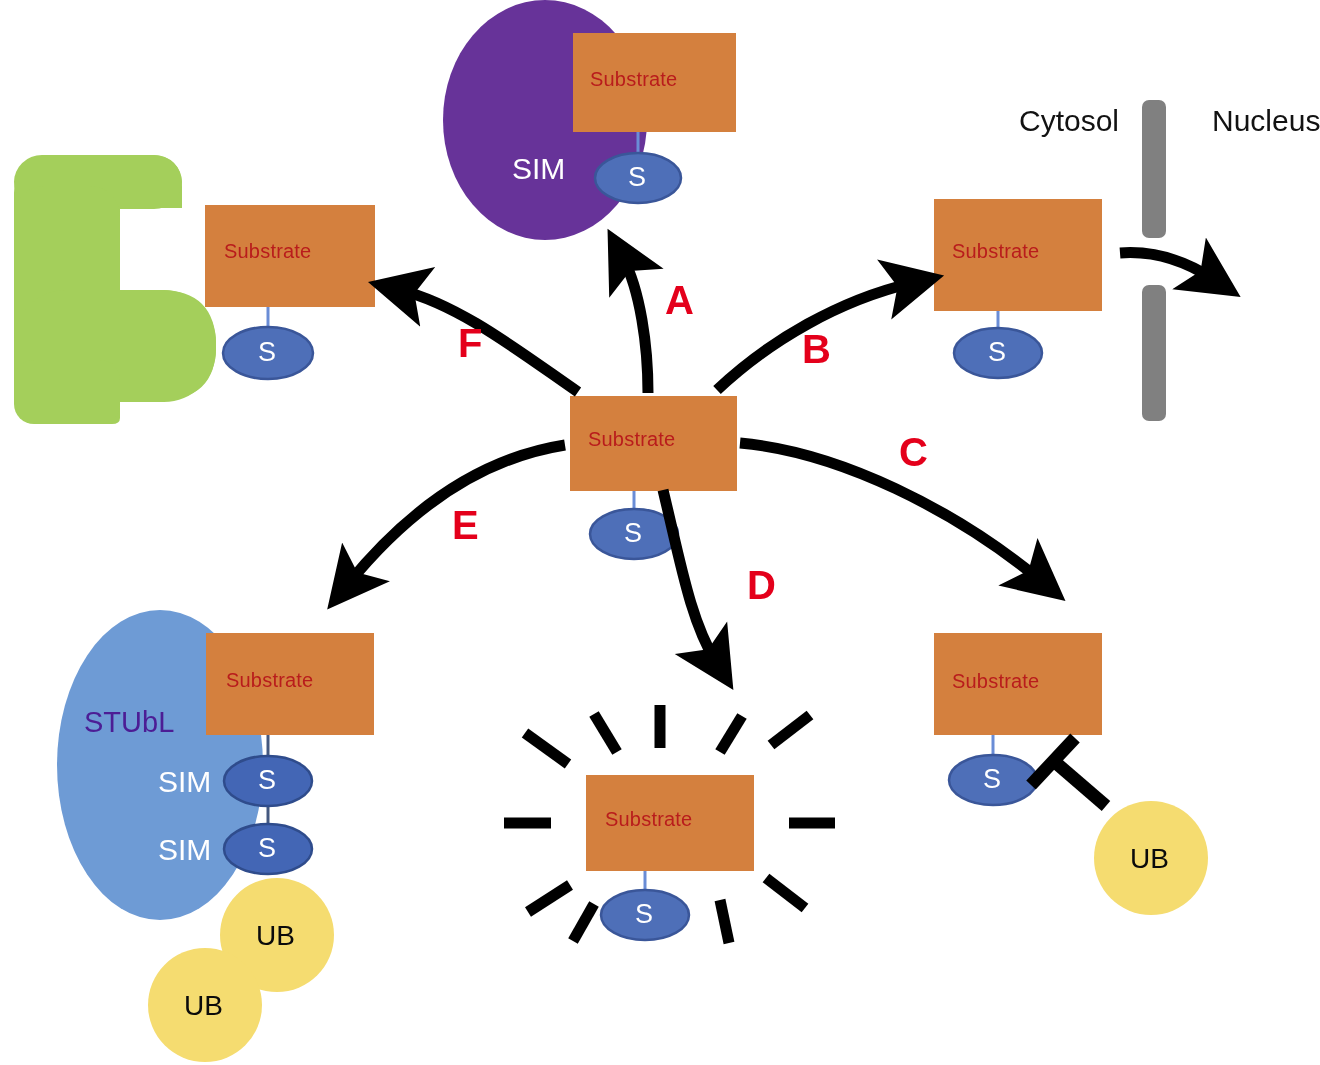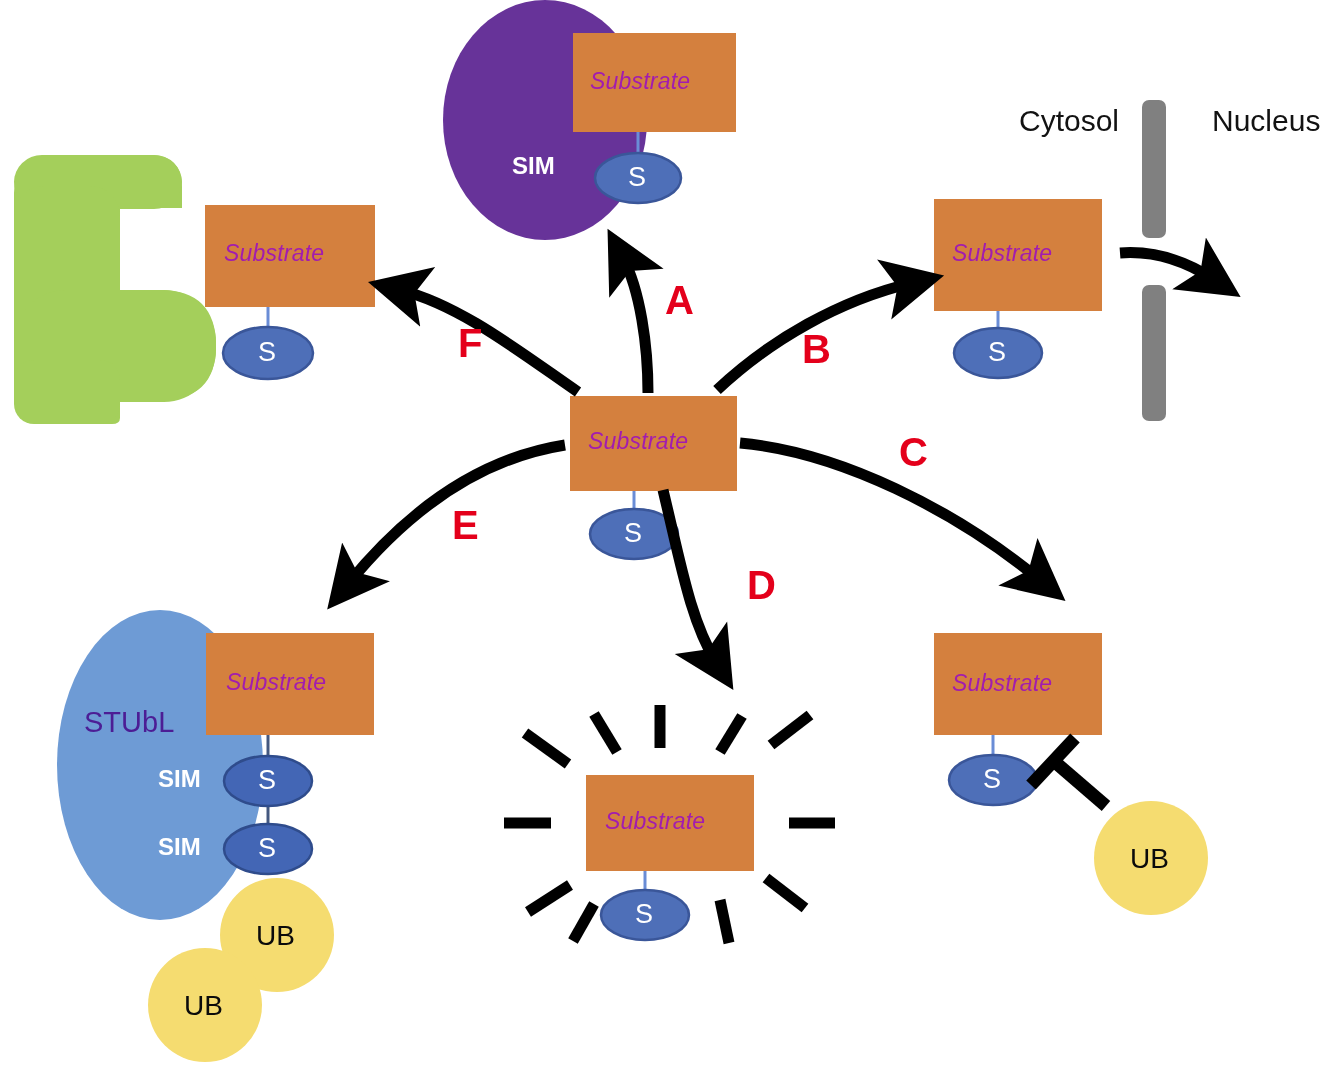--- a/index.html
+++ b/index.html
@@ -25,37 +25,36 @@
     width: 1320px;
     height: 1065px;
   }
   .lbl {
     position: absolute;
     white-space: nowrap;
     pointer-events: none;
   }
   
   .substrate-text {
-    color: #a21caf;
-    font-size: 23px;
+    color: #b91c1c;
+    font-size: 20px;
     font-weight: 400;
     letter-spacing: 0.2px;
-    font-style: italic;
   }
   
   .s-text {
     color: #ffffff;
     font-size: 27px;
     font-weight: 400;
   }
   
   .sim-text {
     color: #ffffff;
-    font-size: 24px;
-    font-weight: 700;
+    font-size: 30px;
+    font-weight: 400;
   }
   
   .stubl-text {
     color: #4c1d95;
     font-size: 29px;
     font-weight: 400;
   }
   
   .ub-text {
     color: #0b0b0b;

